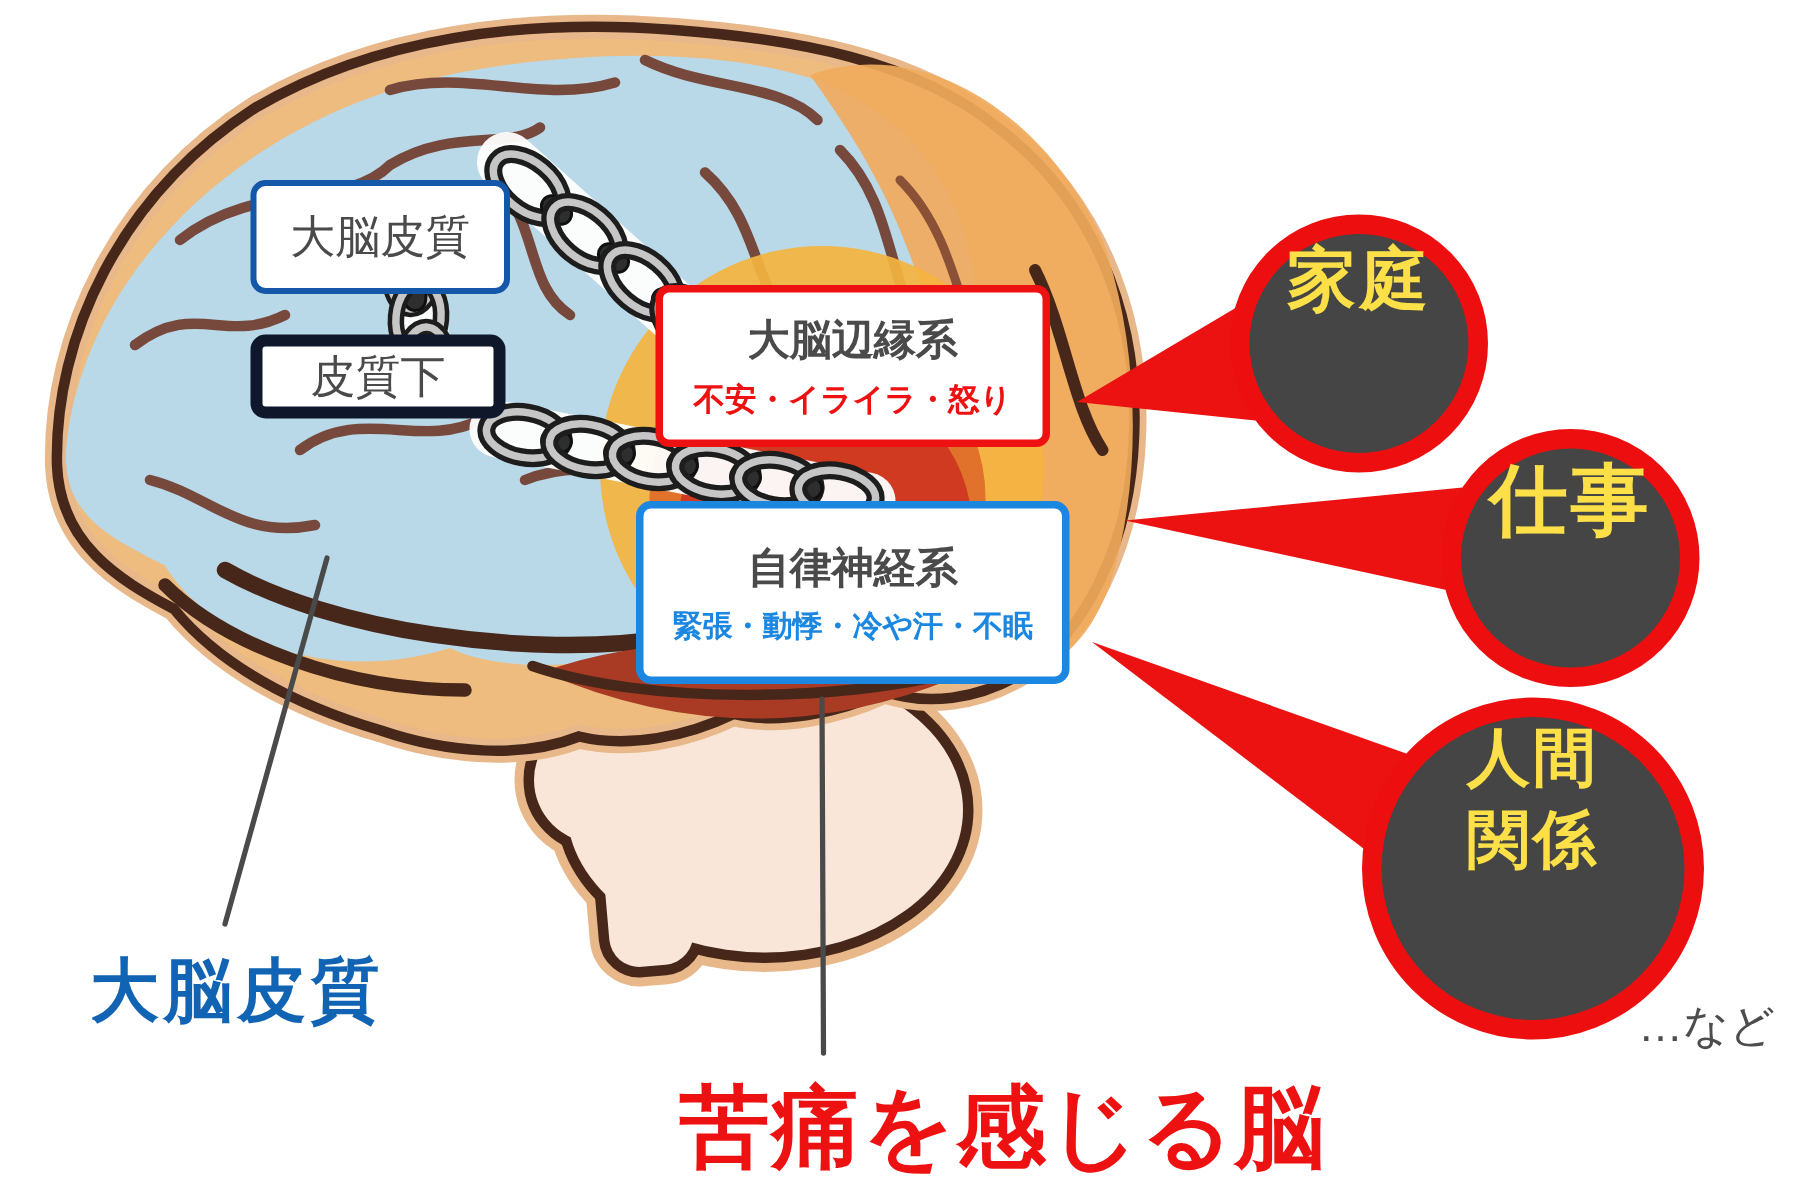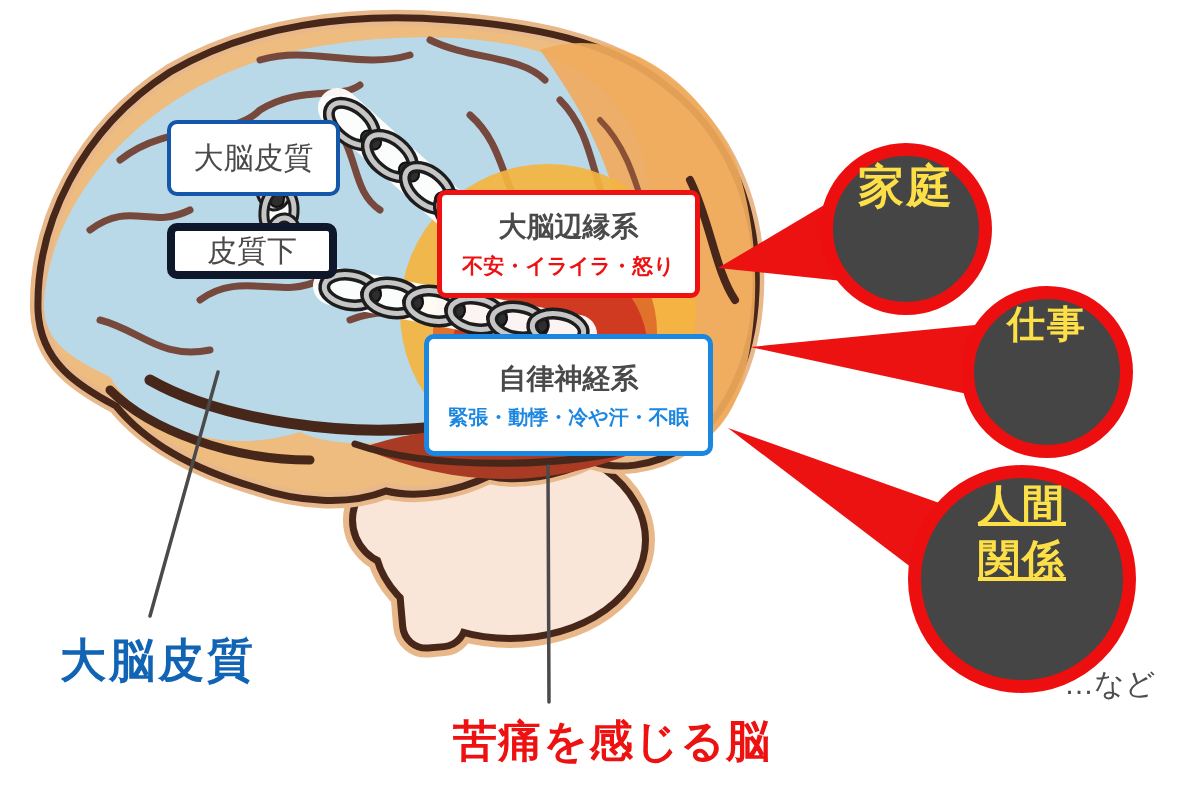--- a/index.html
+++ b/index.html
@@ -6,22 +6,22 @@
   #stage{
     position:relative;width:1200px;height:800px;overflow:hidden;background:#ffffff;
     font-family:"Liberation Sans",sans-serif;
   }
   #brain-svg{position:absolute;left:0;top:0;width:1200px;height:800px;}
 
   
   .floating{position:absolute;white-space:nowrap;}
   #main-title{left:692px;top:30px;font-size:51px;font-weight:bold;color:#e60c0c;letter-spacing:6px;}
   #sound-circuit-label{left:60px;top:630px;font-size:46px;font-weight:bold;color:#1163b3;letter-spacing:3px;}
-  #pain-brain-label{left:453px;top:712px;font-size:44px;font-weight:bold;color:#ee1111;letter-spacing:1px;}
-  #etc-label{left:1064px;top:664px;font-size:30px;color:#4d4d4d;}
+  #pain-brain-label{left:453px;top:712px;font-size:60px;font-weight:bold;color:#ee1111;letter-spacing:1px;}
+  #etc-label{left:1092px;top:664px;font-size:30px;color:#4d4d4d;}
 
   
   .label-box{
     position:absolute;background:#ffffff;display:flex;flex-direction:column;
     align-items:center;justify-content:center;text-align:center;box-sizing:border-box;
   }
   #box-cortex{left:167px;top:120px;width:173px;height:76px;border:4px solid #1456a8;border-radius:10px;}
   #box-subcortex{left:167px;top:223px;width:170px;height:56px;border:8px solid #0f172a;border-radius:10px;}
   #box-cortex .region-name,#box-subcortex .region-name{font-size:30px;color:#4a4a4a;font-weight:500;}
   #box-limbic{left:437px;top:190px;width:263px;height:108px;border:5px solid #ee1111;border-radius:9px;}
@@ -30,22 +30,22 @@
   #box-limbic .region-symptoms{font-size:21px;font-weight:bold;color:#ee1111;}
   #box-autonomic .region-symptoms{font-size:20px;font-weight:bold;color:#1b87e0;}
 
   
   .stress-circle{
     position:absolute;border-radius:50%;background:#454545;border:13px solid #ed0f0f;
     color:#fde047;font-weight:bold;display:flex;align-items:flex-start;justify-content:center;
     text-align:center;box-sizing:content-box;
   }
   #circle-family{left:820px;top:143px;width:146px;height:146px;font-size:46px;letter-spacing:2px;}
-  #circle-work{left:961px;top:286px;width:146px;height:146px;font-size:38px;letter-spacing:2px;}
-  #circle-relations{left:908px;top:465px;width:202px;height:202px;font-size:42px;line-height:1.3;letter-spacing:2px;text-decoration:underline;}
+  #circle-work{left:961px;top:286px;width:146px;height:146px;font-size:52px;letter-spacing:2px;}
+  #circle-relations{left:908px;top:465px;width:202px;height:202px;font-size:42px;line-height:1.3;letter-spacing:2px;}
   .wrap2{white-space:pre-line;}
 </style>
 </head>
 <body>
 
 <div id="stage">
 
   <svg id="brain-svg" viewBox="0 0 1200 800">
 
     <g>

